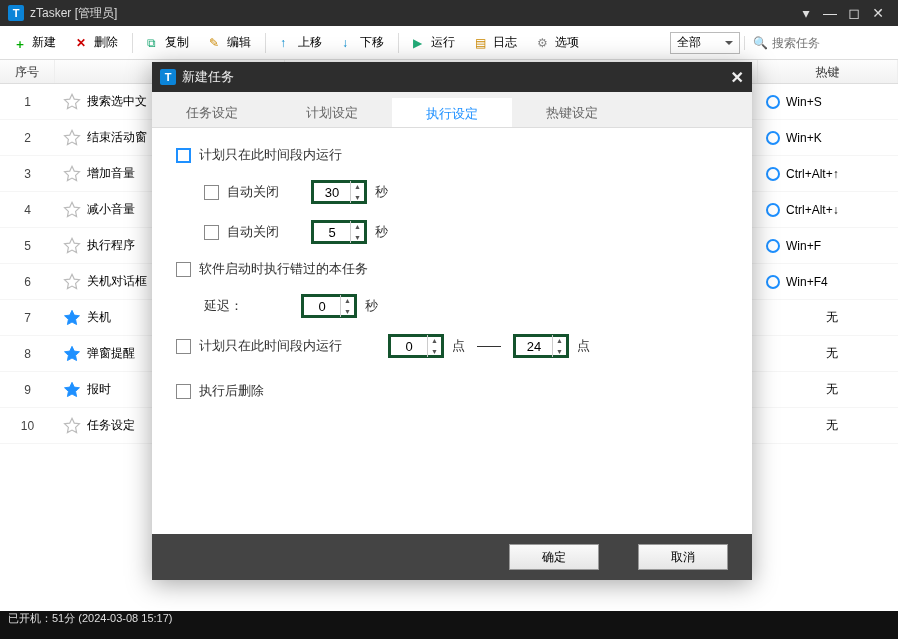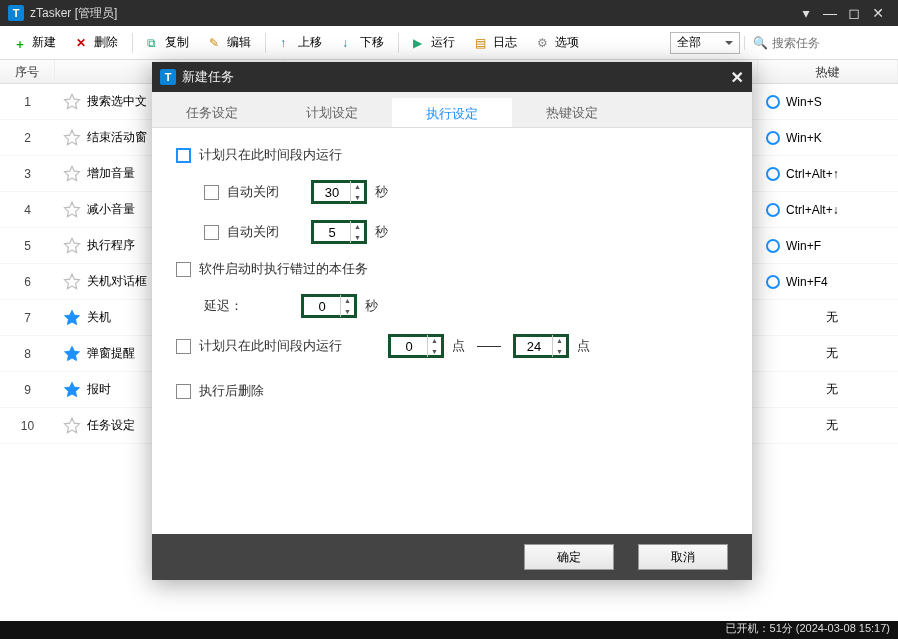--- a/index.html
+++ b/index.html
@@ -52,23 +52,23 @@
 .frow.indent { padding-left: 28px; }
 .chk { width: 15px; height: 15px; border: 1px solid #888; background: #fff; }
 .chk.blue { border: 2px solid #1e90ff; }
 .spin { display: inline-flex; border: 3px solid #14532d; height: 24px; align-items: center; }
 .spin input { border: none; width: 36px; text-align: center; outline: none; font-size: 13px; }
 .spin .arrows { display: flex; flex-direction: column; width: 14px; }
 .spin .arrows div { height: 11px; font-size: 7px; text-align: center; color: #555; border-left: 1px solid #ccc; cursor: pointer; line-height: 11px; }
 .hline { display: inline-block; width: 24px; height: 1px; background: #333; margin: 0 4px; }
 
 .modal-footer { height: 46px; background: #444; display: flex; align-items: center; justify-content: flex-end; gap: 24px; padding: 0 24px; }
-.mfbtn { width: 90px; height: 26px; background: linear-gradient(#fafafa, #e6e6e6); border: 1px solid #999; font-size: 12px; cursor: pointer; }
-
-.statusbar { position: absolute; left: 0; right: 0; bottom: 0; height: 18px; background: #111; color: #ddd; font-size: 11px; display: flex; align-items: flex-end; padding: 0 8px; flex-direction: column; }
+.mfbtn { width: 90px; height: 26px; background: linear-gradient(#fafafa, #e6e6e6); border: 1px solid #999; font-size: 12px; cursor: pointer; margin-left: 15px; }
+
+.statusbar { position: absolute; left: 0; right: 0; bottom: 0; height: 28px; background: #111; color: #ddd; font-size: 11px; display: flex; align-items: flex-start; padding: 0 8px; flex-direction: column; }
 .statusbar .spacer { flex: 1; }
 
 svg.star-outline path { fill: none; stroke: #bbb; stroke-width: 1.3; }
 svg.star-fill path { fill: #1e90ff; stroke: #1e90ff; }
 </style>
 </head>
 <body>
 
 <div class="titlebar">
   <span class="logo">T</span>

